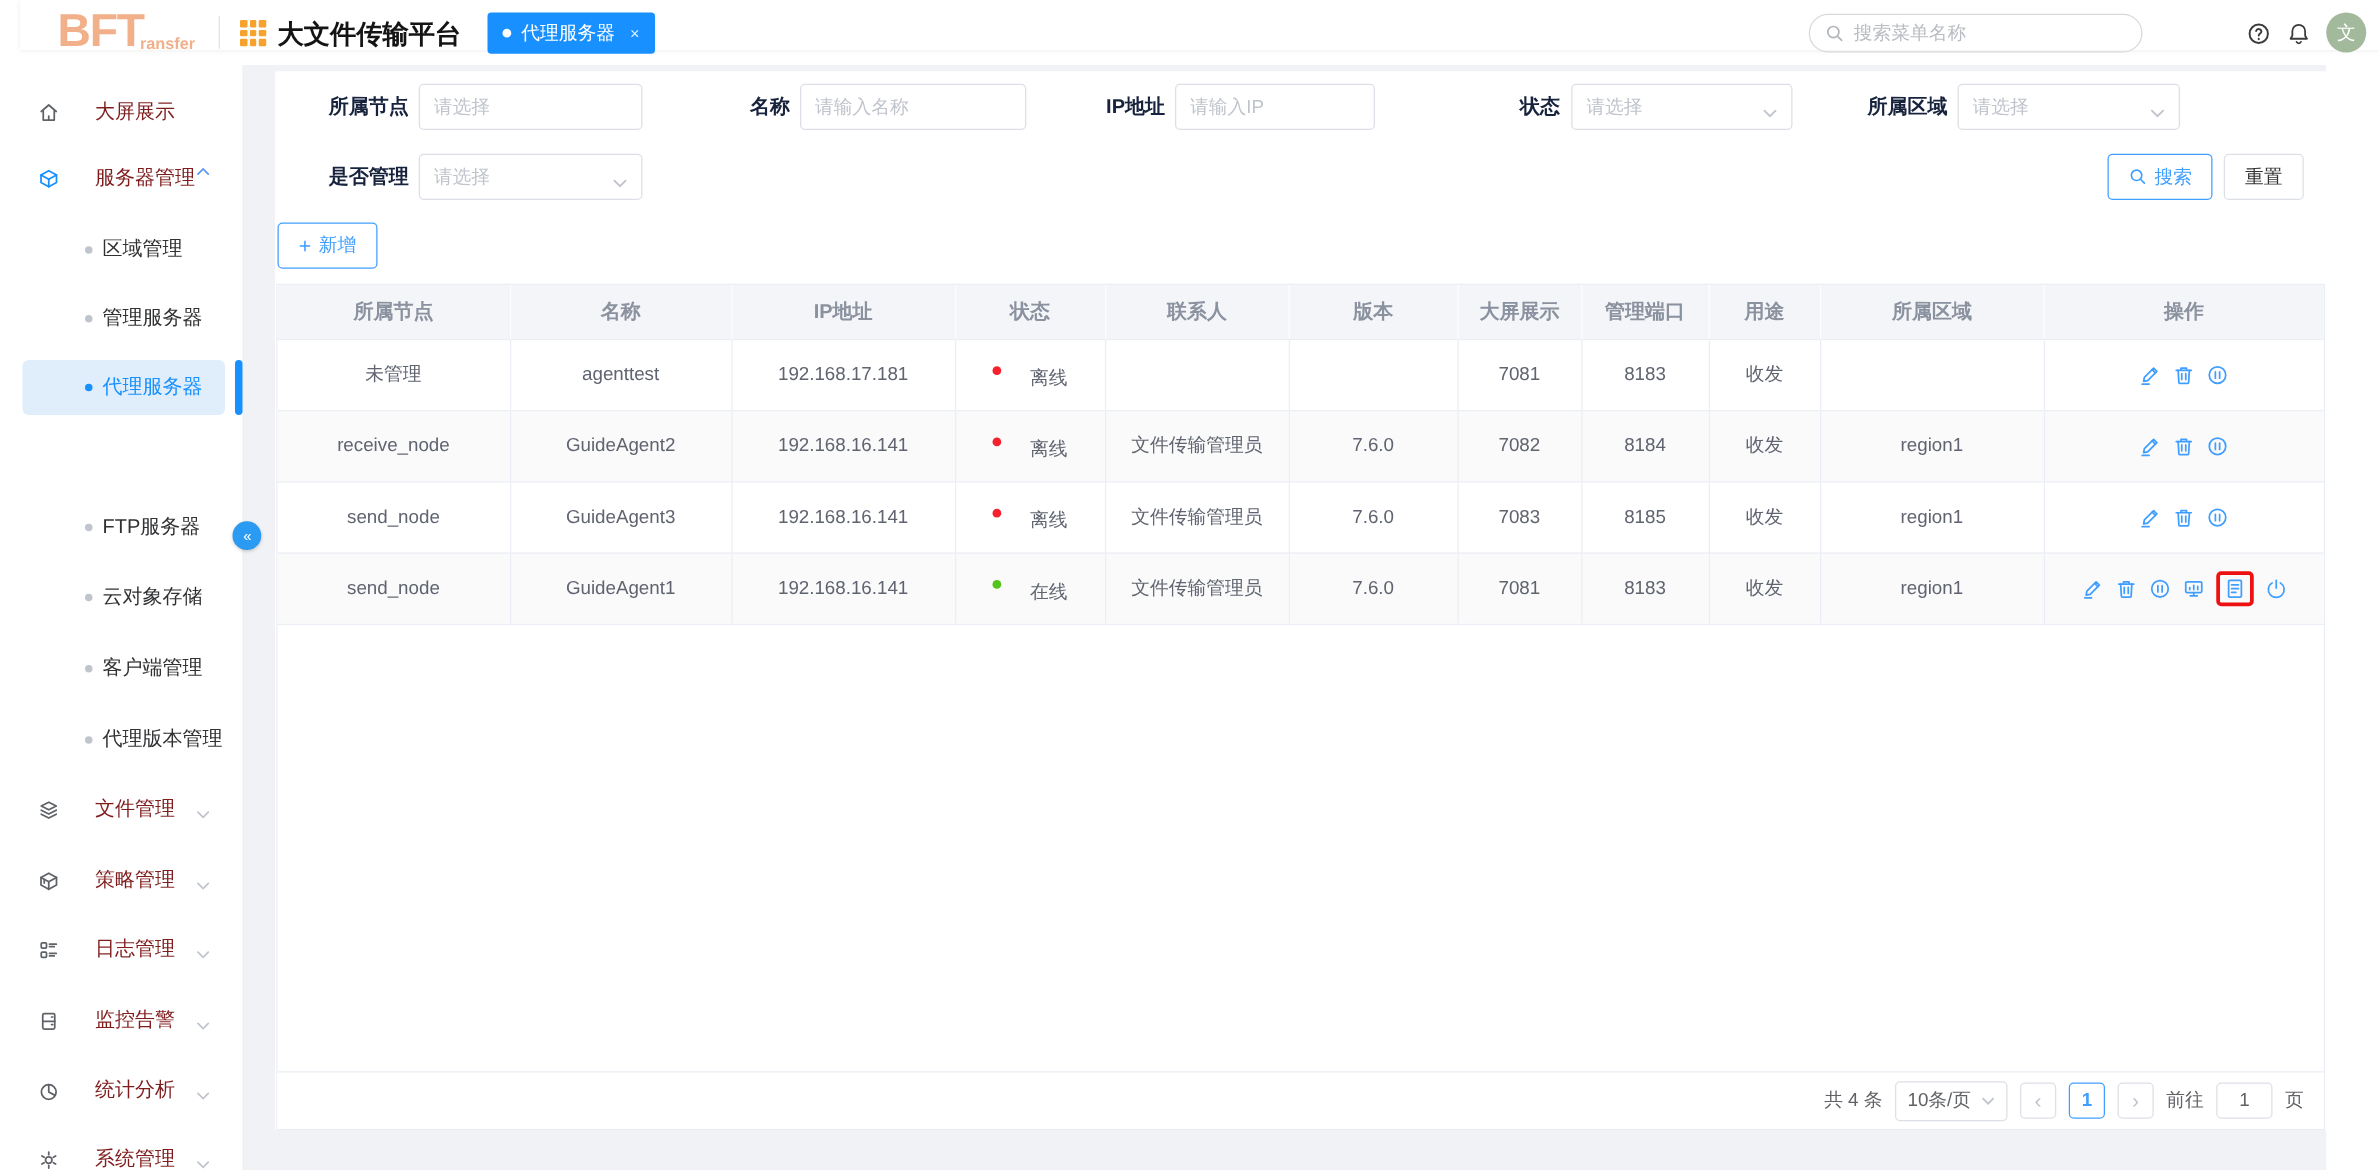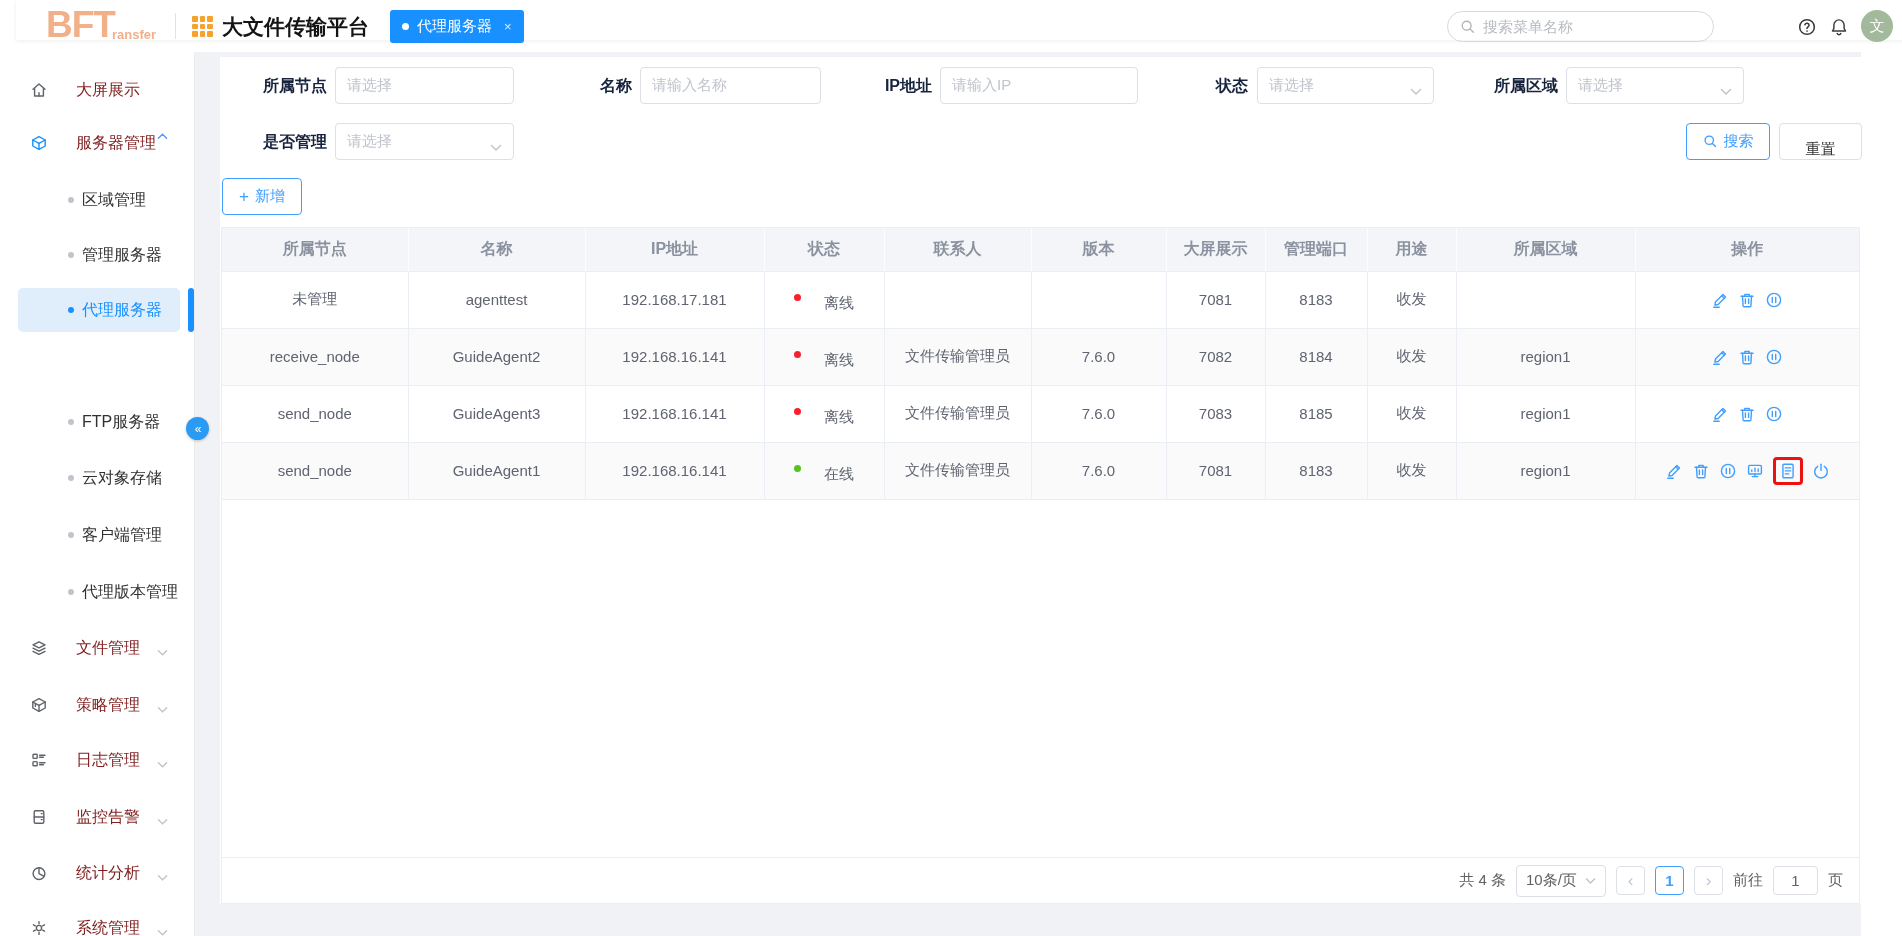--- a/index.html
+++ b/index.html
@@ -56,21 +56,21 @@
 
   
   .f-label { position:absolute; height:37px; line-height:37px; font-size:16px; font-weight:700; color:#17233d; text-align:right; }
   .f-ctl { position:absolute; height:37px; border:1px solid #dcdfe6; border-radius:4px; background:#fff;
     display:flex; align-items:center; padding:0 11px; cursor:text; }
   .f-ctl .ph { font-size:15px; color:#c0c4cc; flex:1; white-space:nowrap; overflow:hidden; }
   .f-ctl .cv { width:12px; height:8px; color:#c0c4cc; flex:none; }
   .btn { position:absolute; height:37px; border-radius:4px; background:#fff; font-size:15px;
     display:flex; align-items:center; justify-content:center; gap:6px; cursor:pointer; }
   .btn-search { left:1466px; top:66px; width:84px; border:1px solid #409eff; color:#409eff; }
-  .btn-reset { left:1559px; top:66px; width:83px; border:1px solid #dcdfe6; color:#333;align-items:flex-end; }
+  .btn-reset { left:1559px; top:66px; width:64px; border:1px solid #dcdfe6; color:#333; }
   .btn-add { left:2px; top:121px; width:80px; border:1px solid #409eff; color:#409eff; }
 
   
   .tbl-wrap { position:absolute; left:1px; top:170px; width:1639px; height:677px;
     border:1px solid #ebeef5; background:#fff; }
   table { border-collapse:collapse; table-layout:fixed; width:1637px; }
   th { height:43px; background:#f4f5f8; color:#8a919f; font-size:16px; font-weight:600;
     border-right:1px solid #fdfdfe; border-bottom:1px solid #ebeef5; text-align:center; }
   th:last-child { border-right:none; }
   td { height:57px; font-size:15px; color:#5f6470; text-align:center;
@@ -266,21 +266,21 @@
     <div id="filters">
         <div class="f-label" style="left: 12px; width: 95px; top: 10px;">所属节点</div>
         <div class="f-ctl" style="left: 115px; width: 179px; top: 10px;">
           <span class="ph">请选择</span>
         </div>
         <div class="f-label" style="left: 330px; width: 82px; top: 10px;">名称</div>
         <div class="f-ctl" style="left: 420px; width: 181px; top: 10px;">
           <span class="ph">请输入名称</span>
         </div>
         <div class="f-label" style="left: 630px; width: 82px; top: 10px;">IP地址</div>
-        <div class="f-ctl" style="left: 720px; width: 198px; top: 10px;">
+        <div class="f-ctl" style="left: 720px; width: 160px; top: 10px;">
           <span class="ph">请输入IP</span>
         </div>
         <div class="f-label" style="left: 938px; width: 90px; top: 10px;">状态</div>
         <div class="f-ctl" style="left: 1037px; width: 177px; top: 10px;">
           <span class="ph">请选择</span>
           <span class="cv"><svg viewBox="0 0 12 8" fill="none" stroke="currentColor" stroke-width="1.5" stroke-linecap="round" width="100%" height="100%">
               <path d="M1.5 1.5 6 6l4.5-4.5"></path>
             </svg></span>
         </div>
         <div class="f-label" style="left: 1225px; width: 113px; top: 10px;">所属区域</div>

